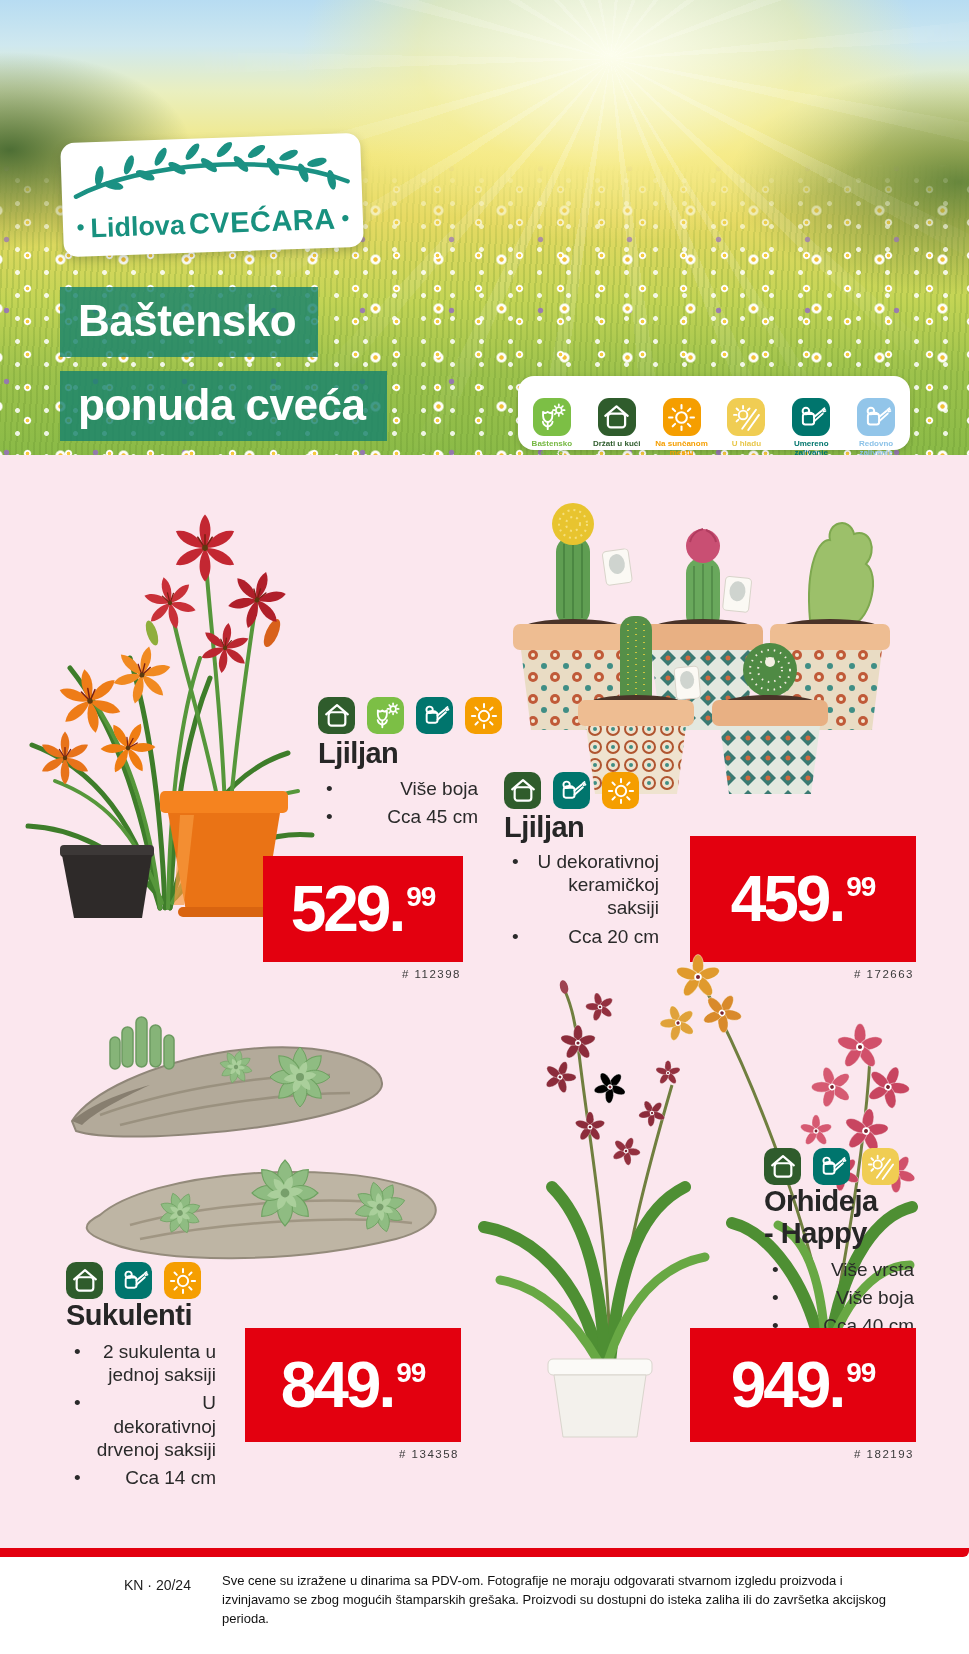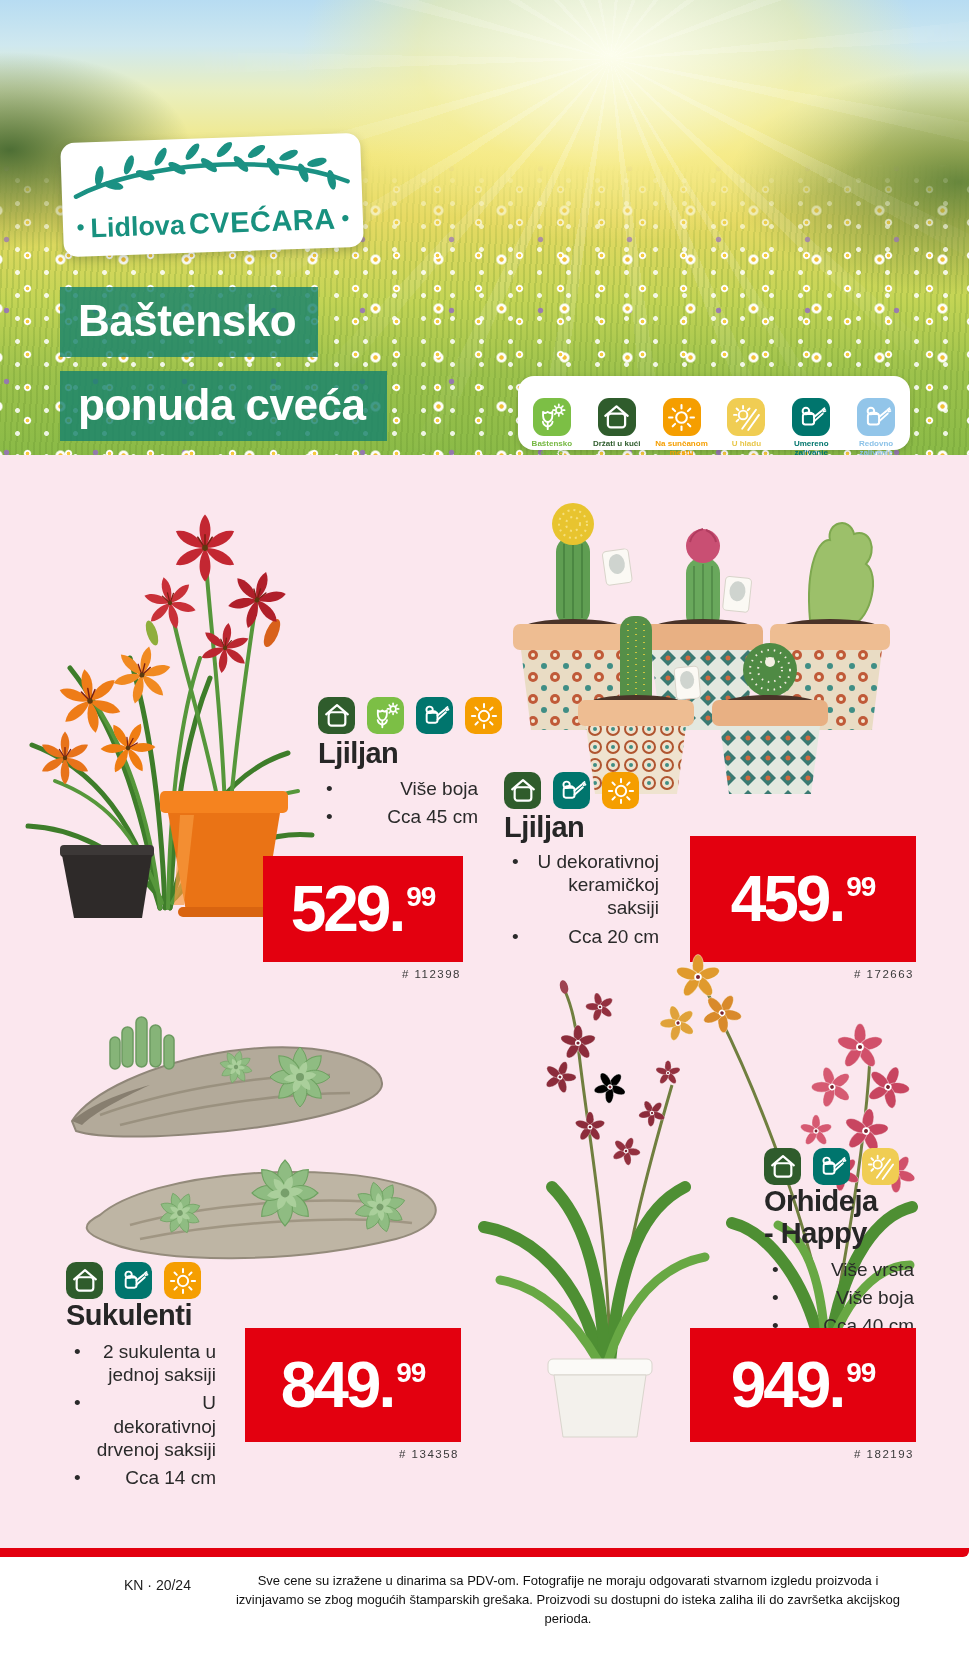--- a/index.html
+++ b/index.html
@@ -73,21 +73,21 @@
   .bullets li::before{content:"•";position:absolute;left:8px;top:0;}
   .price{position:absolute;background:#e3000f;color:#fff;display:flex;align-items:center;justify-content:center;}
   .p-main{font-weight:800;font-size:64px;letter-spacing:-3px;}
   .p-sup{font-weight:800;font-size:28px;margin-top:-24px;margin-left:3px;letter-spacing:-1px;}
   .article{position:absolute;font-size:11.5px;letter-spacing:1.5px;color:#3a3a3a;text-align:right;}
 
   
   .footer-bar{position:absolute;left:0;top:1548px;width:969px;height:9px;background:#e3000f;border-radius:0 0 6px 0;}
   .page-label{position:absolute;left:124px;top:1577px;font-size:14px;color:#1d1d1d;}
   .legal{position:absolute;left:222px;top:1572px;width:692px;font-size:13px;line-height:1.45;
-    color:#111;text-align:center;}
+    color:#111;text-align:left;}
   .hidden-defs{position:absolute;width:0;height:0;overflow:hidden;}
 </style>
 </head>
 <body>
 
 <svg class="hidden-defs" aria-hidden="true">
   <defs>
     <symbol id="ic-house" viewBox="0 0 36 36">
       <path d="M5 16 L18 5 L31 16" fill="none" stroke="#fff" stroke-width="2.6" stroke-linecap="round" stroke-linejoin="round"></path>
       <rect x="8" y="13.5" width="20" height="16" rx="3.5" fill="none" stroke="#fff" stroke-width="2.6"></rect>

